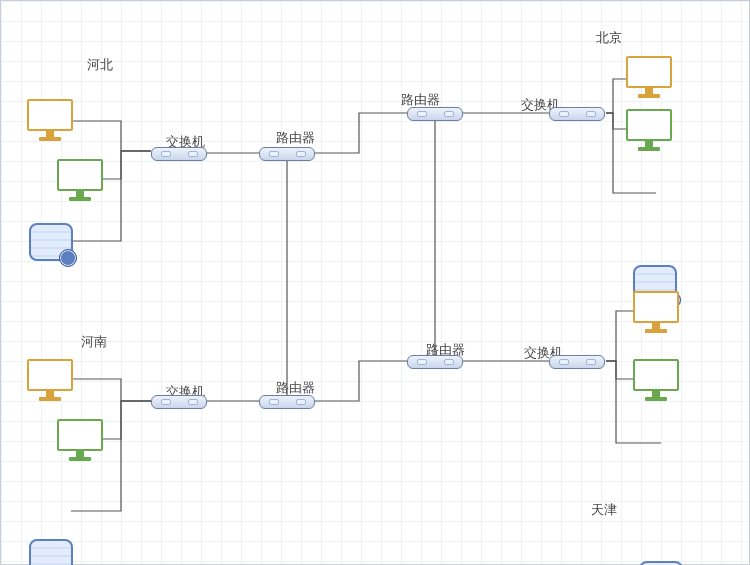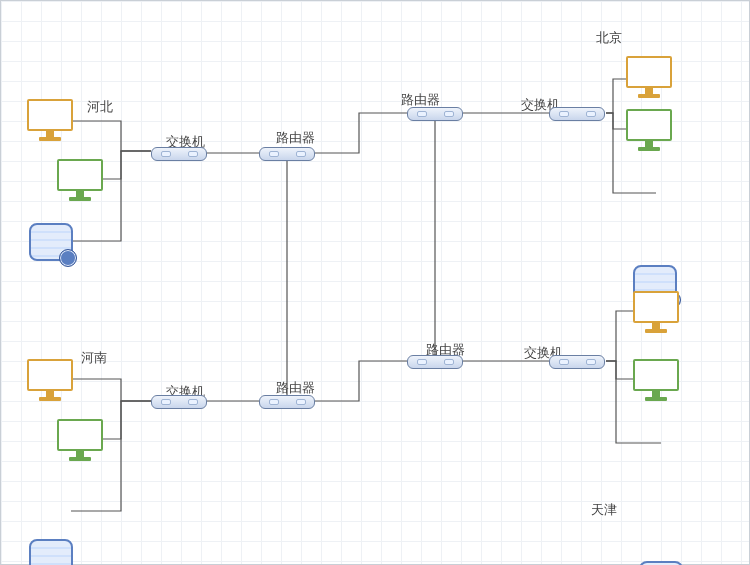--- a/index.html
+++ b/index.html
@@ -96,22 +96,22 @@
       <path d="M548 112 H462"></path>
       <path d="M548 360 H462"></path>
 
       <path d="M314 152 H358 V112 H406"></path>
       <path d="M286 158 V398"></path>
       <path d="M434 118 V358"></path>
       <path d="M314 400 H358 V360 H406"></path>
     </g>
   </svg>
 
-  <div class="node-label" style="left:86px;top:55px;margin-top:42px;">河北</div>
-  <div class="node-label" style="left:80px;top:348px;font-family:Liberation Serif, serif;">河南</div>
+  <div class="node-label" style="left:86px;top:55px;">河北</div>
+  <div class="node-label" style="left:80px;top:332px;font-family:Liberation Serif, serif;">河南</div>
   <div class="node-label" style="left:595px;top:28px;">北京</div>
   <div class="node-label" style="left:590px;top:472px;margin-top:28px;">天津</div>
 
   <div class="node-label" style="left:165px;top:132px;">交换机</div>
   <div class="node-label" style="left:165px;top:382px;">交换机</div>
   <div class="node-label" style="left:520px;top:95px;">交换机</div>
   <div class="node-label" style="left:523px;top:343px;">交换机</div>
 
   <div class="node-label" style="left:275px;top:128px;">路由器</div>
   <div class="node-label" style="left:275px;top:378px;">路由器</div>

